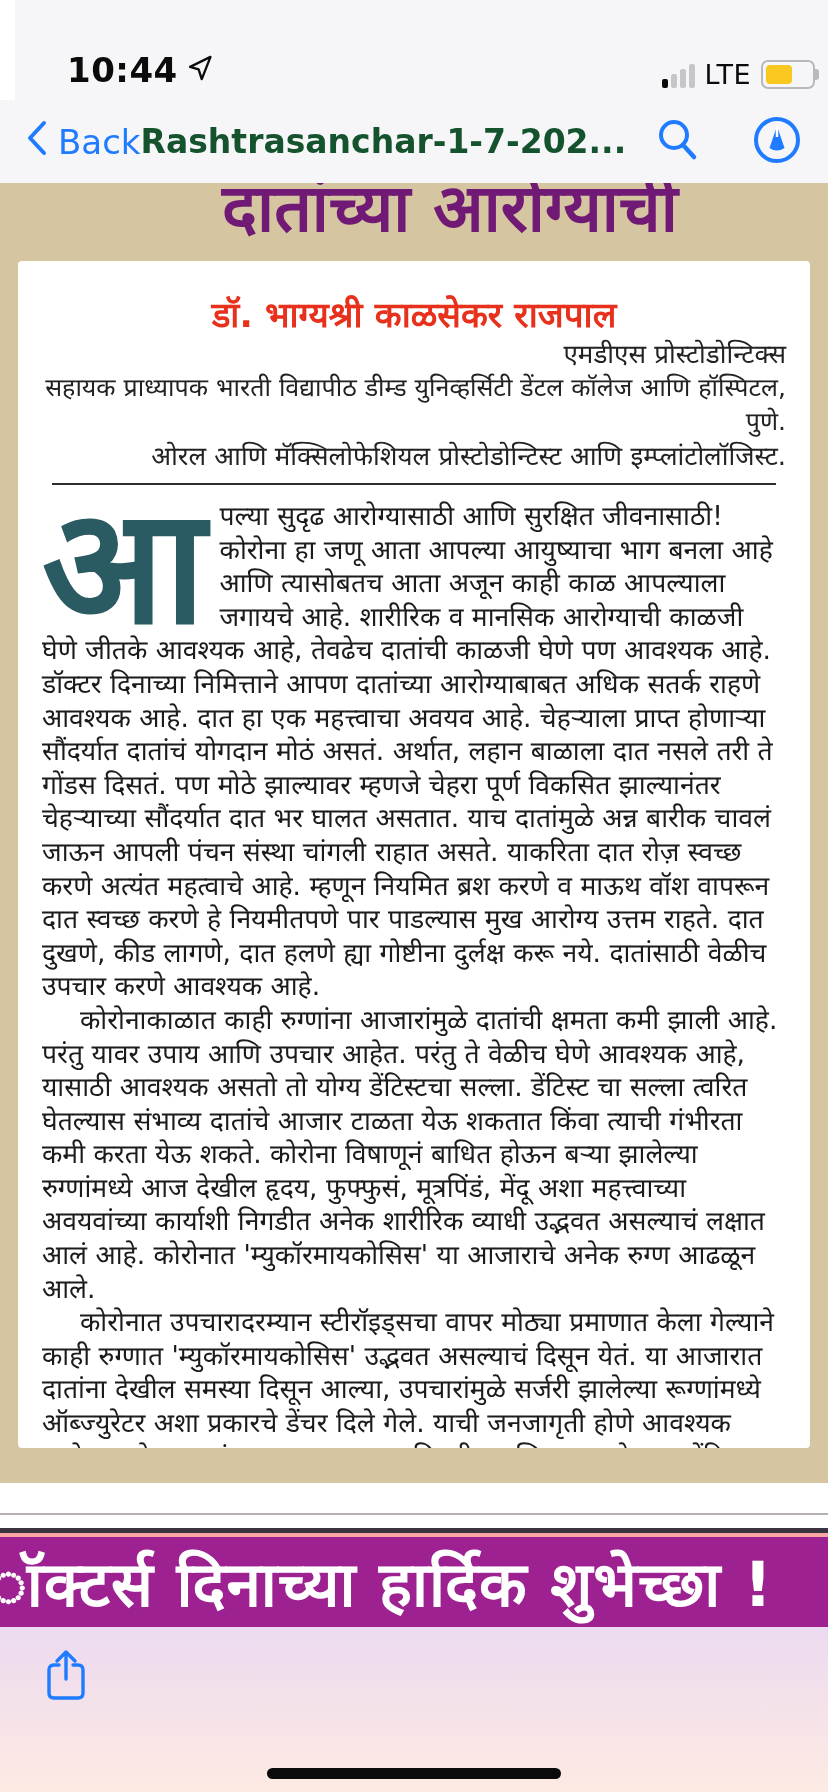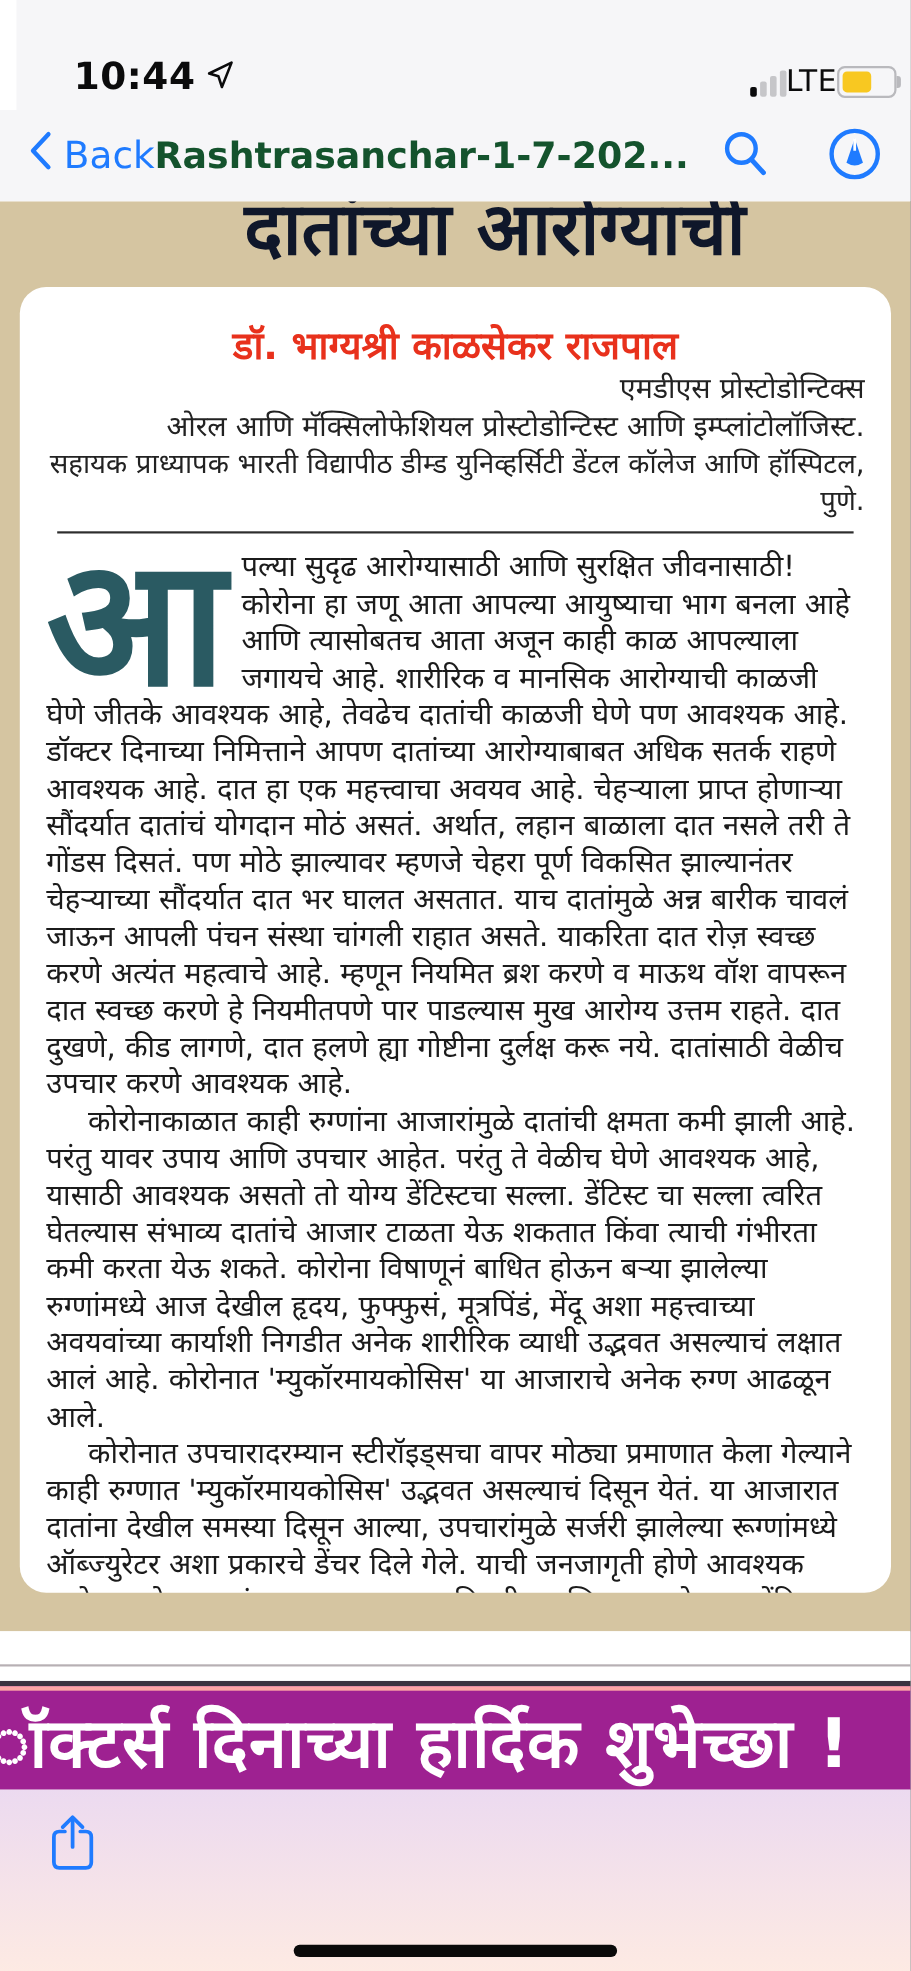--- a/index.html
+++ b/index.html
@@ -10,21 +10,21 @@
   }
   
   .status-bar{
     position:absolute;top:0;left:15px;width:828px;height:100px;
     background:var(--bar-bg);display:flex;align-items:flex-end;
     justify-content:space-between;box-sizing:border-box;
     padding:0 28px 10px 52px;
   }
   .sb-left{display:flex;align-items:center;gap:8px;}
   .sb-time{font-size:34px;font-weight:bold;color:#0b0b0c;letter-spacing:.5px;}
-  .sb-right{display:flex;align-items:center;gap:0;}
+  .sb-right{display:flex;align-items:center;gap:10px;}
   .sb-lte{font-size:27px;color:#0b0b0c;letter-spacing:.5px;}
   .sig{display:flex;align-items:flex-end;gap:3px;height:26px;}
   .sig i{display:block;width:6px;border-radius:2px;background:#c6c6c9;}
   .sig i.on{background:#0b0b0c;}
   .sig .b1{height:9px}.sig .b2{height:14px}.sig .b3{height:19px}.sig .b4{height:24px}
   .battery{position:relative;width:50px;height:25px;border:2px solid #b9b9bd;border-radius:7px;}
   .battery .fill{position:absolute;left:3px;top:3px;bottom:3px;width:26px;background:var(--battery-yellow);border-radius:4px;}
   .battery .nub{position:absolute;right:-6px;top:7px;width:4px;height:11px;background:#b9b9bd;border-radius:0 3px 3px 0;}
   
   .nav-bar{
@@ -33,25 +33,25 @@
     padding:0 26px;
   }
   .back-btn{display:flex;align-items:center;gap:10px;color:var(--accent-blue);font-size:34px;cursor:pointer;flex:0 0 auto;}
   .nav-title{font-size:33px;font-weight:bold;color:#14532d;flex:1 1 auto;white-space:nowrap;overflow:hidden;}
   .nav-icons{display:flex;align-items:center;gap:52px;flex:0 0 auto;}
   
   .doc{position:absolute;top:183px;left:0;width:828px;height:1609px;overflow:hidden;}
   .tan-band{height:1300px;background:var(--page-tan);box-sizing:border-box;overflow:hidden;}
   .headline-clip{height:78px;overflow:hidden;}
   .headline{
-    font-size:66px;line-height:92px;font-weight:bold;color:#0f172a;
+    font-size:66px;line-height:92px;font-weight:bold;color:#701a75;
     margin:-20px 0 0 0;padding-left:222px;white-space:nowrap;
   }
   .card{
-    margin:0 18px;height:1187px;background:var(--card-white);border-radius:24px;
+    margin:0 18px;height:1187px;background:var(--card-white);border-radius:4px;
     box-sizing:border-box;padding:32px 24px 0 24px;overflow:hidden;
   }
   .author{font-size:35px;font-weight:bold;color:var(--author-red);text-align:center;line-height:44px;}
   .cred{font-size:26px;color:#222;text-align:right;line-height:34px;}
   .rule{height:0;border-top:2px solid #2d2d2d;margin:10px 10px 14px 10px;}
   .body-text{font-size:26.5px;line-height:33.6px;color:var(--text-dark);}
   .body-text p{margin:0;}
   .body-text p.indent{text-indent:38px;}
   .dropcap{
     float:left;color:var(--dropcap-teal);font-weight:bold;
@@ -139,22 +139,22 @@
   <div class="doc">
 
     <div class="tan-band">
       <div class="headline-clip">
         <div class="headline">दातांच्या आरोग्याचीं</div>
       </div>
 
       <div class="card">
         <div class="author">डॉ. भाग्यश्री काळसेकर राजपाल</div>
         <div class="cred">एमडीएस प्रोस्टोडोन्टिक्स</div>
+        <div class="cred" style="font-size:25px">सहायक प्राध्यापक भारती विद्यापीठ डीम्ड युनिव्हर्सिटी डेंटल कॉलेज आणि हॉस्पिटल, पुणे.</div>
         <div class="cred">ओरल आणि मॅक्सिलोफेशियल प्रोस्टोडोन्टिस्ट आणि इम्प्लांटोलॉजिस्ट.</div>
-        <div class="cred" style="font-size:25px">सहायक प्राध्यापक भारती विद्यापीठ डीम्ड युनिव्हर्सिटी डेंटल कॉलेज आणि हॉस्पिटल, पुणे.</div>
         <div class="rule"></div>
 
         <div class="body-text">
           <p><span class="dropcap">आ</span><span>पल्या सुदृढ आरोग्यासाठी आणि सुरक्षित जीवनासाठी! कोरोना हा जणू आता आपल्या आयुष्याचा भाग बनला आहे आणि त्यासोबतच आता अजून काही काळ आपल्याला जगायचे आहे. शारीरिक व मानसिक आरोग्याची काळजी घेणे जीतके आवश्यक आहे, तेवढेच दातांची काळजी घेणे पण आवश्यक आहे. डॉक्टर दिनाच्या निमित्ताने आपण दातांच्या आरोग्याबाबत अधिक सतर्क राहणे आवश्यक आहे.  दात हा एक महत्त्वाचा अवयव आहे. चेहऱ्याला प्राप्त होणाऱ्या सौंदर्यात दातांचं योगदान मोठं असतं. अर्थात, लहान बाळाला दात नसले तरी ते गोंडस दिसतं. पण मोठे झाल्यावर म्हणजे चेहरा पूर्ण विकसित झाल्यानंतर चेहऱ्याच्या सौंदर्यात दात भर घालत असतात. याच दातांमुळे अन्न बारीक चावलं जाऊन आपली पंचन संस्था चांगली राहात असते. याकरिता दात रोज़ स्वच्छ करणे अत्यंत महत्वाचे आहे. म्हणून नियमित ब्रश करणे व माऊथ वॉश वापरून दात स्वच्छ करणे हे नियमीतपणे पार पाडल्यास मुख आरोग्य उत्तम राहते. दात दुखणे, कीड लागणे, दात हलणे ह्या गोष्टीना दुर्लक्ष करू नये. दातांसाठी वेळीच  उपचार करणे आवश्यक आहे.</span></p>
           <p class="indent">कोरोनाकाळात काही रुग्णांना आजारांमुळे दातांची क्षमता कमी झाली आहे. परंतु यावर उपाय आणि उपचार आहेत. परंतु ते वेळीच घेणे आवश्यक आहे, यासाठी आवश्यक असतो तो  योग्य डेंटिस्टचा  सल्ला. डेंटिस्ट चा सल्ला त्वरित घेतल्यास संभाव्य दातांचे आजार टाळता येऊ शकतात किंवा त्याची गंभीरता कमी करता येऊ शकते. कोरोना विषाणूनं बाधित होऊन बऱ्या झालेल्या रुग्णांमध्ये आज देखील हृदय, फुफ्फुसं, मूत्रपिंडं, मेंदू अशा महत्त्वाच्या अवयवांच्या कार्याशी निगडीत अनेक शारीरिक व्याधी उद्भवत असल्याचं लक्षात आलं आहे. कोरोनात  'म्युकॉरमायकोसिस' या आजाराचे अनेक रुग्ण आढळून आले.</p>
           <p class="indent">कोरोनात  उपचारादरम्यान स्टीरॉइड्सचा वापर मोठ्या प्रमाणात केला गेल्याने काही रुग्णात 'म्युकॉरमायकोसिस' उद्भवत असल्याचं दिसून येतं. या आजारात दातांना देखील समस्या दिसून आल्या, उपचारांमुळे सर्जरी झालेल्या रूग्णांमध्ये ऑब्ज्युरेटर अशा प्रकारचे डेंचर दिले गेले. याची जनजागृती होणे आवश्यक आहेत. अनेक रुग्णांना दाताच्या उपचाराविषयी अनभिज्ञता आहे. पण डेंटिस्टच्या सल्यानुसार दातांची ट्रीटमेंट करू शकतो. डॉक्टर दिनानिमित्ताने मी असे आवाहन करू इच्छिते की, दातांची काळजी योग्यरीत्या घेऊन दातांच्या समस्या टाळू शकतात. मौखिक आरोग्य उत्तम असल्यास शारीरिक समस्याही कमी करता येतात. तरी डॉक्टरांचा सल्ला घेऊन उपचार करा...</p>
         </div>
       </div>
     </div>
 

